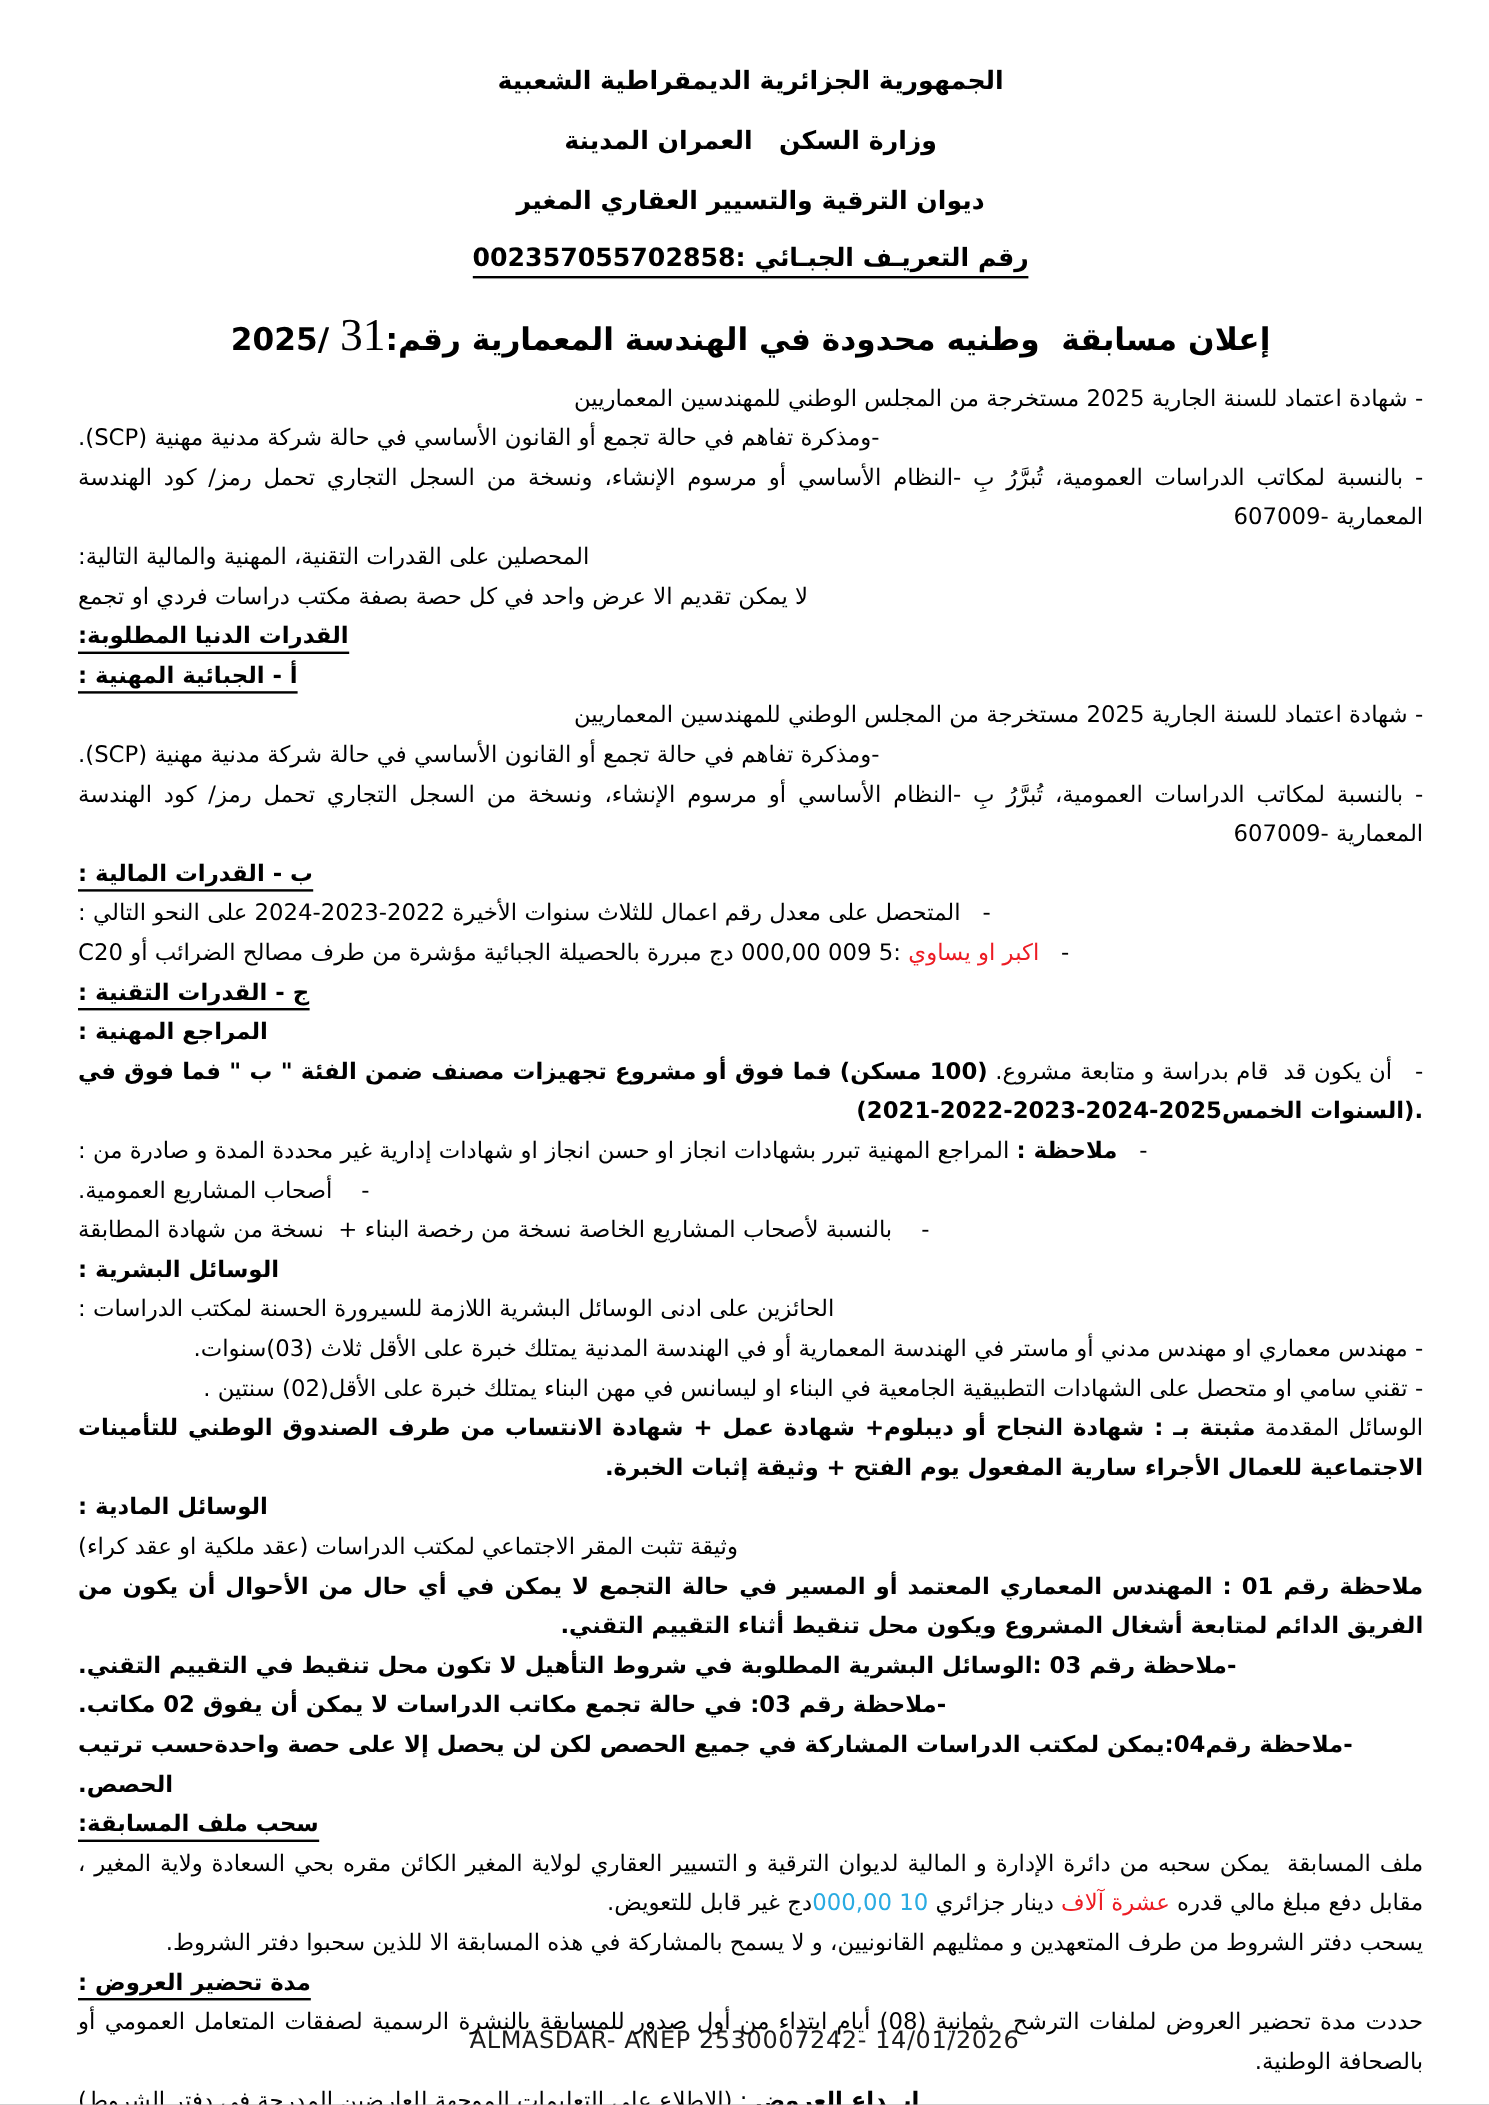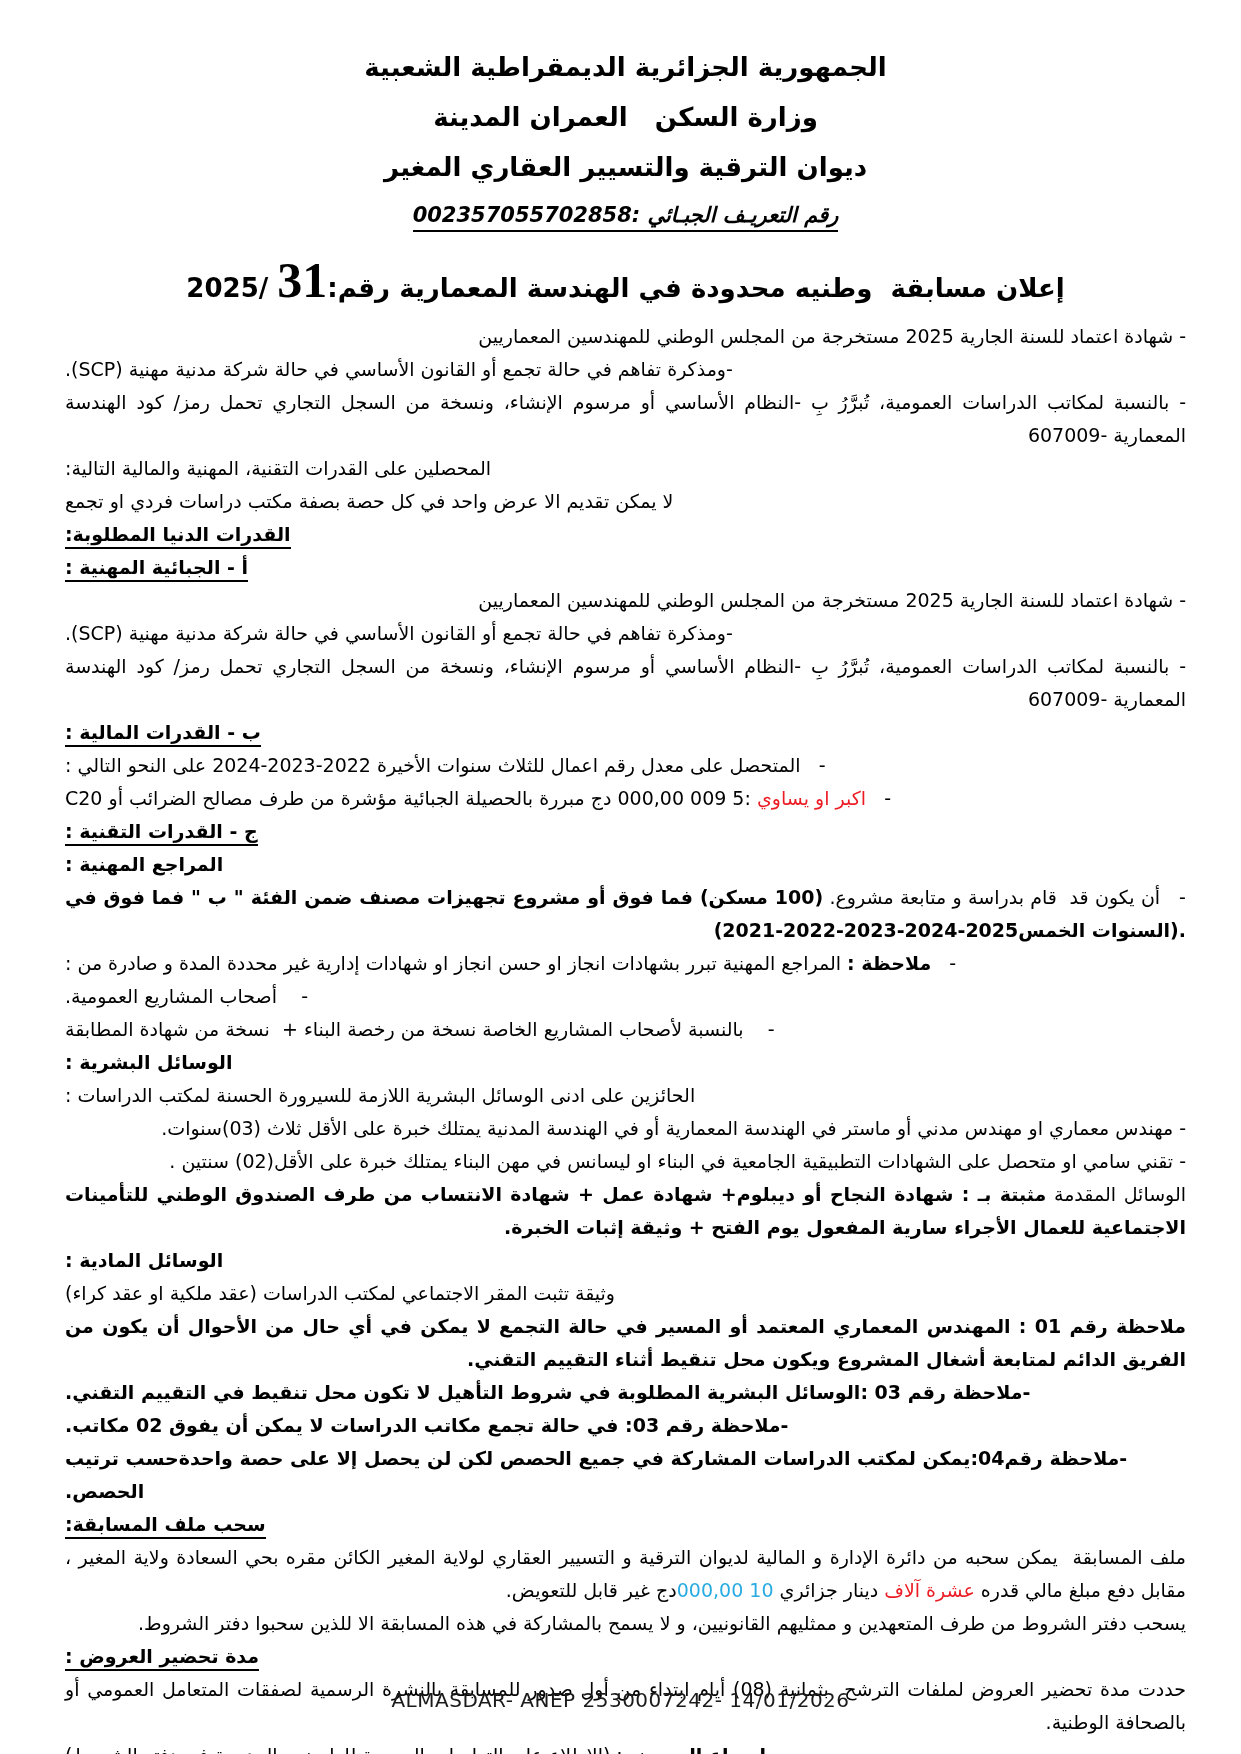--- a/index.html
+++ b/index.html
@@ -8,26 +8,26 @@
     width:1241px;height:1754px;
     margin:0 auto;
     background:#ffffff;
     color:#000;
     font-family:"DejaVu Sans", sans-serif;
     direction:rtl;
     overflow:hidden;
   }
   .content{padding:42px 55px 0 65px;}
   
-  .hdr p{margin:0;text-align:center;font-weight:700;font-size:26px;line-height:50px;}
+  .hdr p{margin:0;text-align:center;font-weight:700;font-size:21px;line-height:50px;}
   .hdr .tax{font-size:21px;line-height:46px;}
-  .hdr .tax .u2{border-bottom:2.5px solid #000;padding-bottom:3px;font-style:italic;}
+  .hdr .tax .u2{border-bottom:2.5px solid #000;padding-bottom:3px;}
   
   .title{margin:16px 0 6px 0;text-align:center;font-weight:700;font-size:26px;line-height:52px;}
-  .big-num{font-family:"Liberation Serif", serif;font-size:50px;font-weight:700;}
+  .big-num{font-family:"Liberation Serif", serif;font-size:38px;font-weight:400;}
   
   .body{font-size:19px;line-height:33px;}
   .body p{margin:0;text-align:left;}
   .body p.j{text-align:justify;}
   .b{font-weight:700;}
   .hu{font-weight:700;border-bottom:2.5px solid #000;padding-bottom:2px;}
   .red{color:#ec1c24;margin-top:36px;}
   .blue{color:#29abe2;}
   .in30{margin-right:30px;}
   .in55{margin-right:55px;}

